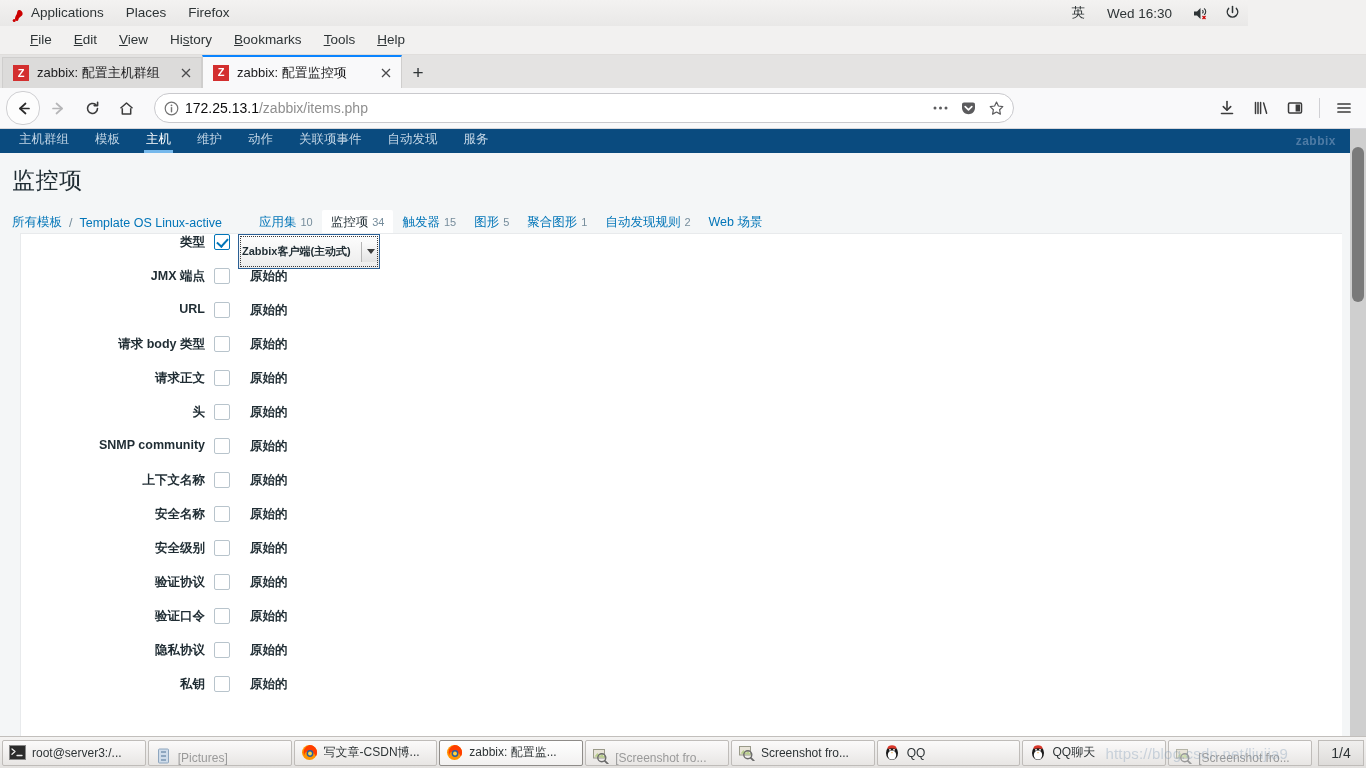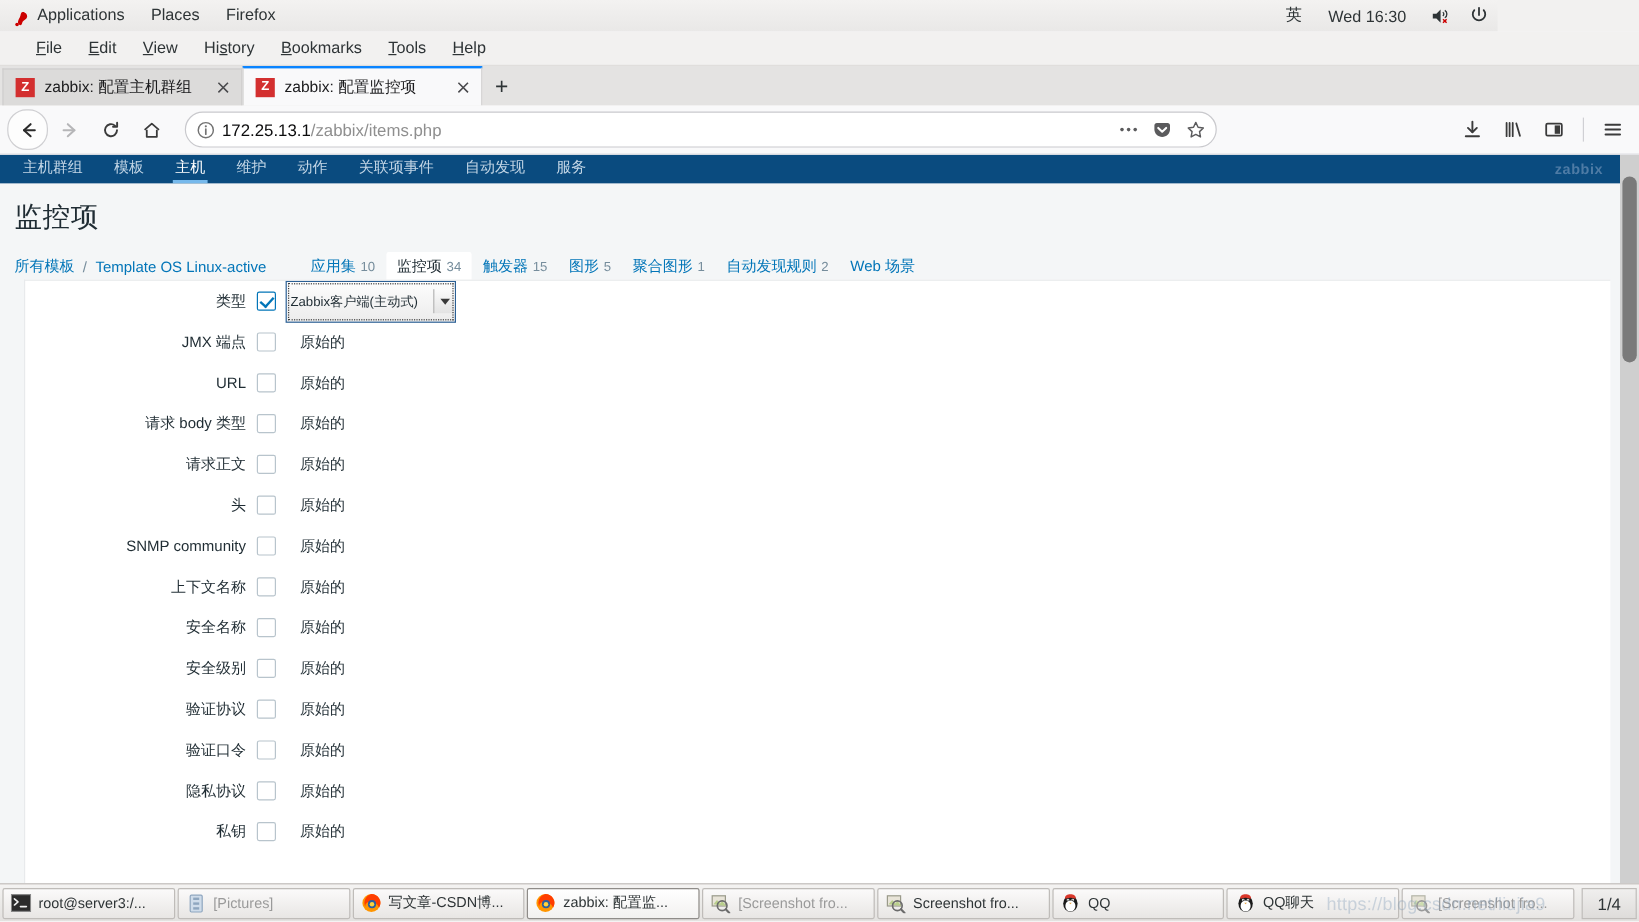--- a/index.html
+++ b/index.html
@@ -339,23 +339,23 @@
     top: 80px;
     right: 8px;
     bottom: 0;
     background: #ffffff;
     border-top: 1px solid #e8eaec;
     border-left: 1px solid #e8eaec;
     overflow: hidden;
   }
   .form-row {
     display: flex;
-    align-items: center;
     height: 34px;
     padding-left: 0;
+    font-weight: bold;
   }
   .form-label {
     width: 184px;
     text-align: right;
     padding-right: 9px;
     font-size: 12.5px;
     color: #1f2c33;
     white-space: nowrap;
   }
   .form-cb {
@@ -475,21 +475,21 @@
     font-size: 12px;
     color: #2e3436;
     white-space: nowrap;
     overflow: hidden;
   }
   .task-btn.active {
     background: linear-gradient(to bottom, #ffffff, #f2f1f0);
     border-color: #8f8c89;
     font-weight: normal;
   }
-  .task-btn.dim { color: #9a9a9a; }
+  .task-btn.dim { color: #9a9a9a; align-items: flex-end; }
   .task-btn .tb-label {
     overflow: hidden;
     text-overflow: ellipsis;
     white-space: nowrap;
   }
   .tb-icon { width: 17px; height: 17px; flex: none; display: flex; align-items: center; justify-content: center; }
   .workspace-ind {
     margin-left: 4px;
     width: 44px;
     height: 24px;

